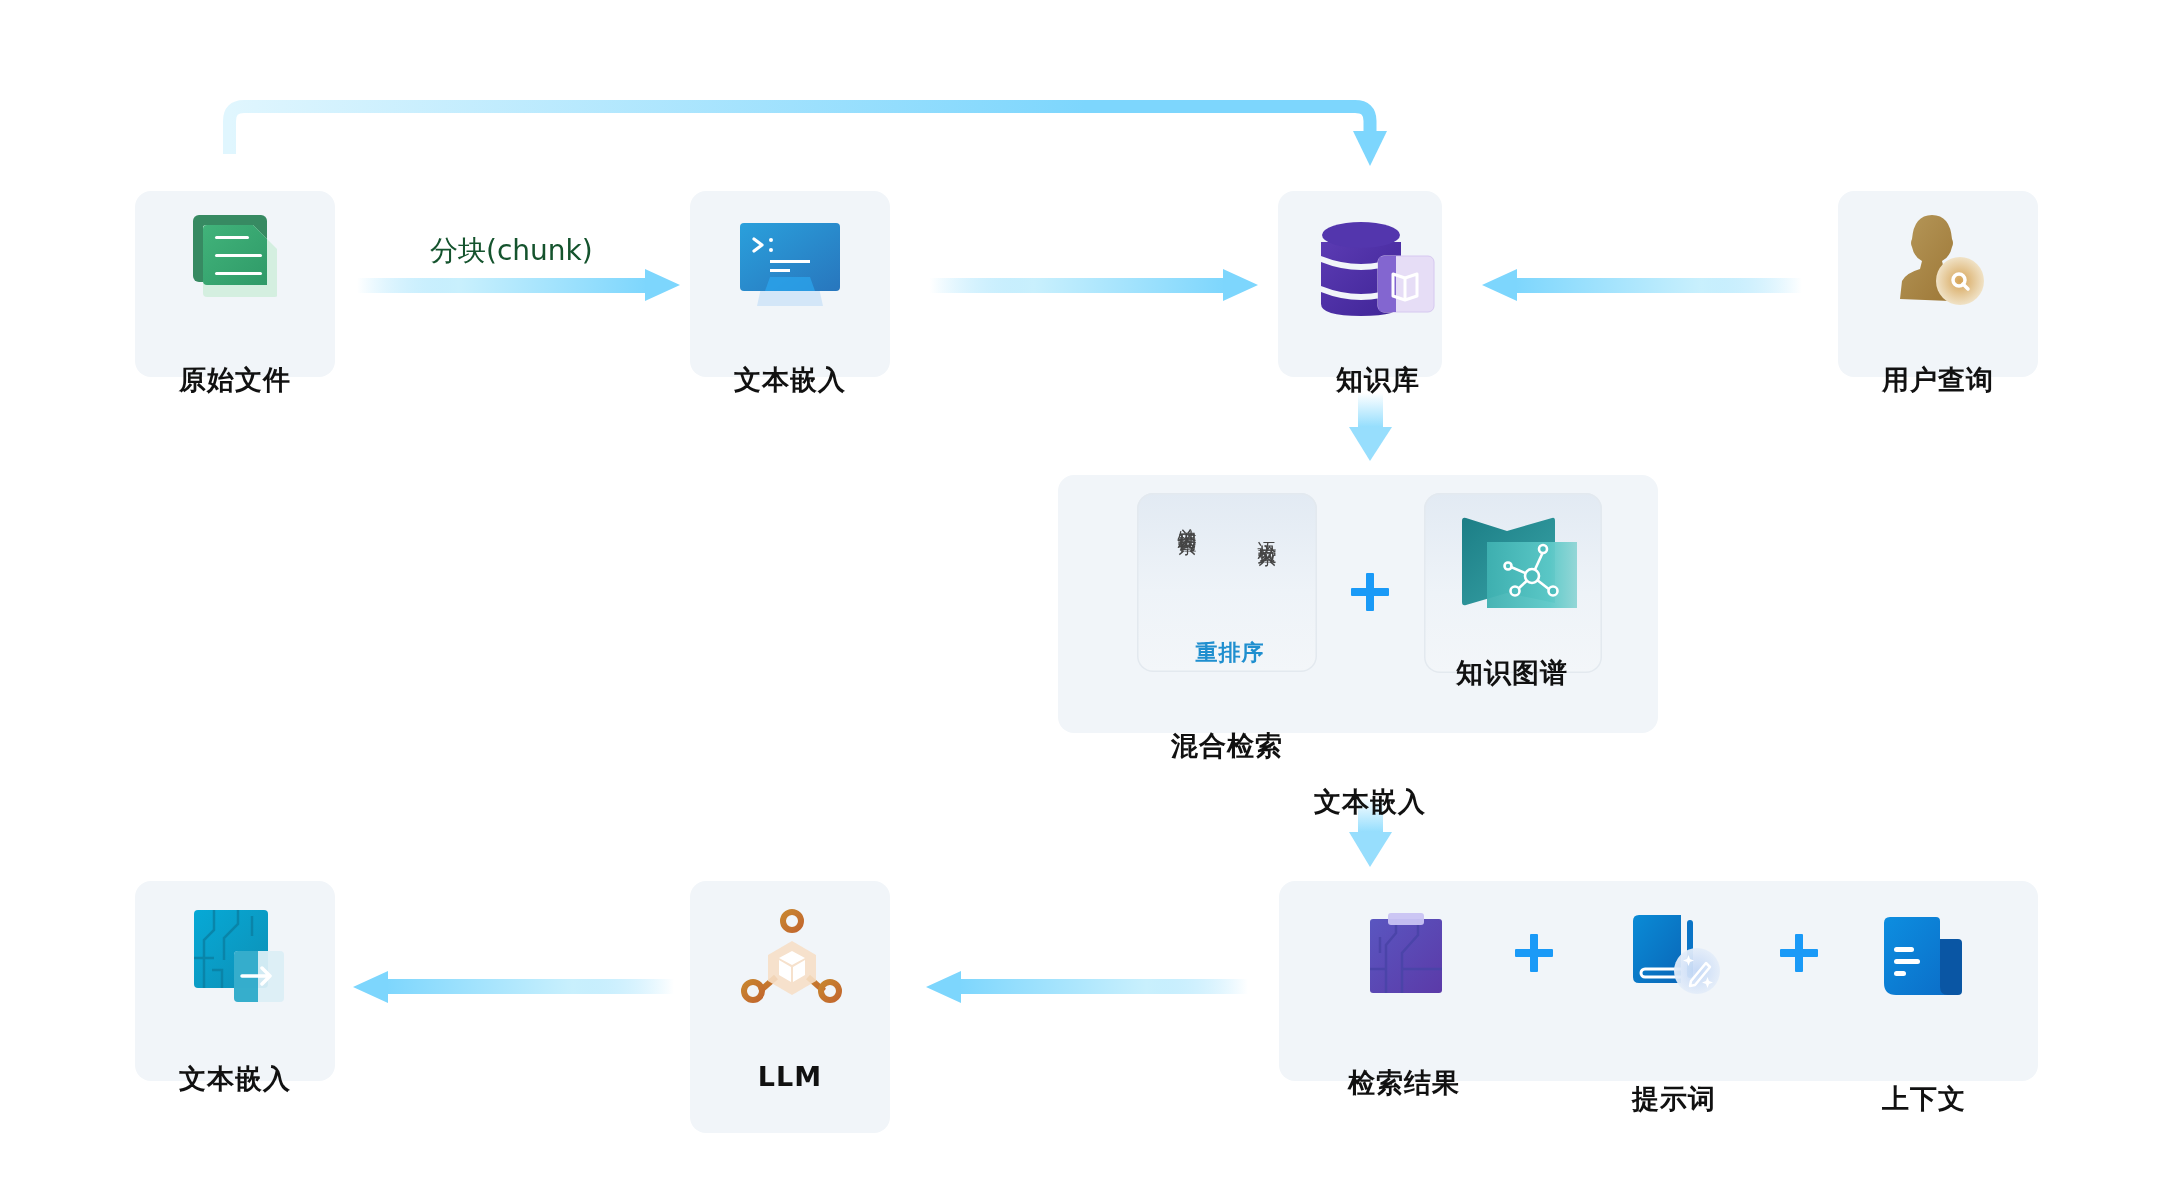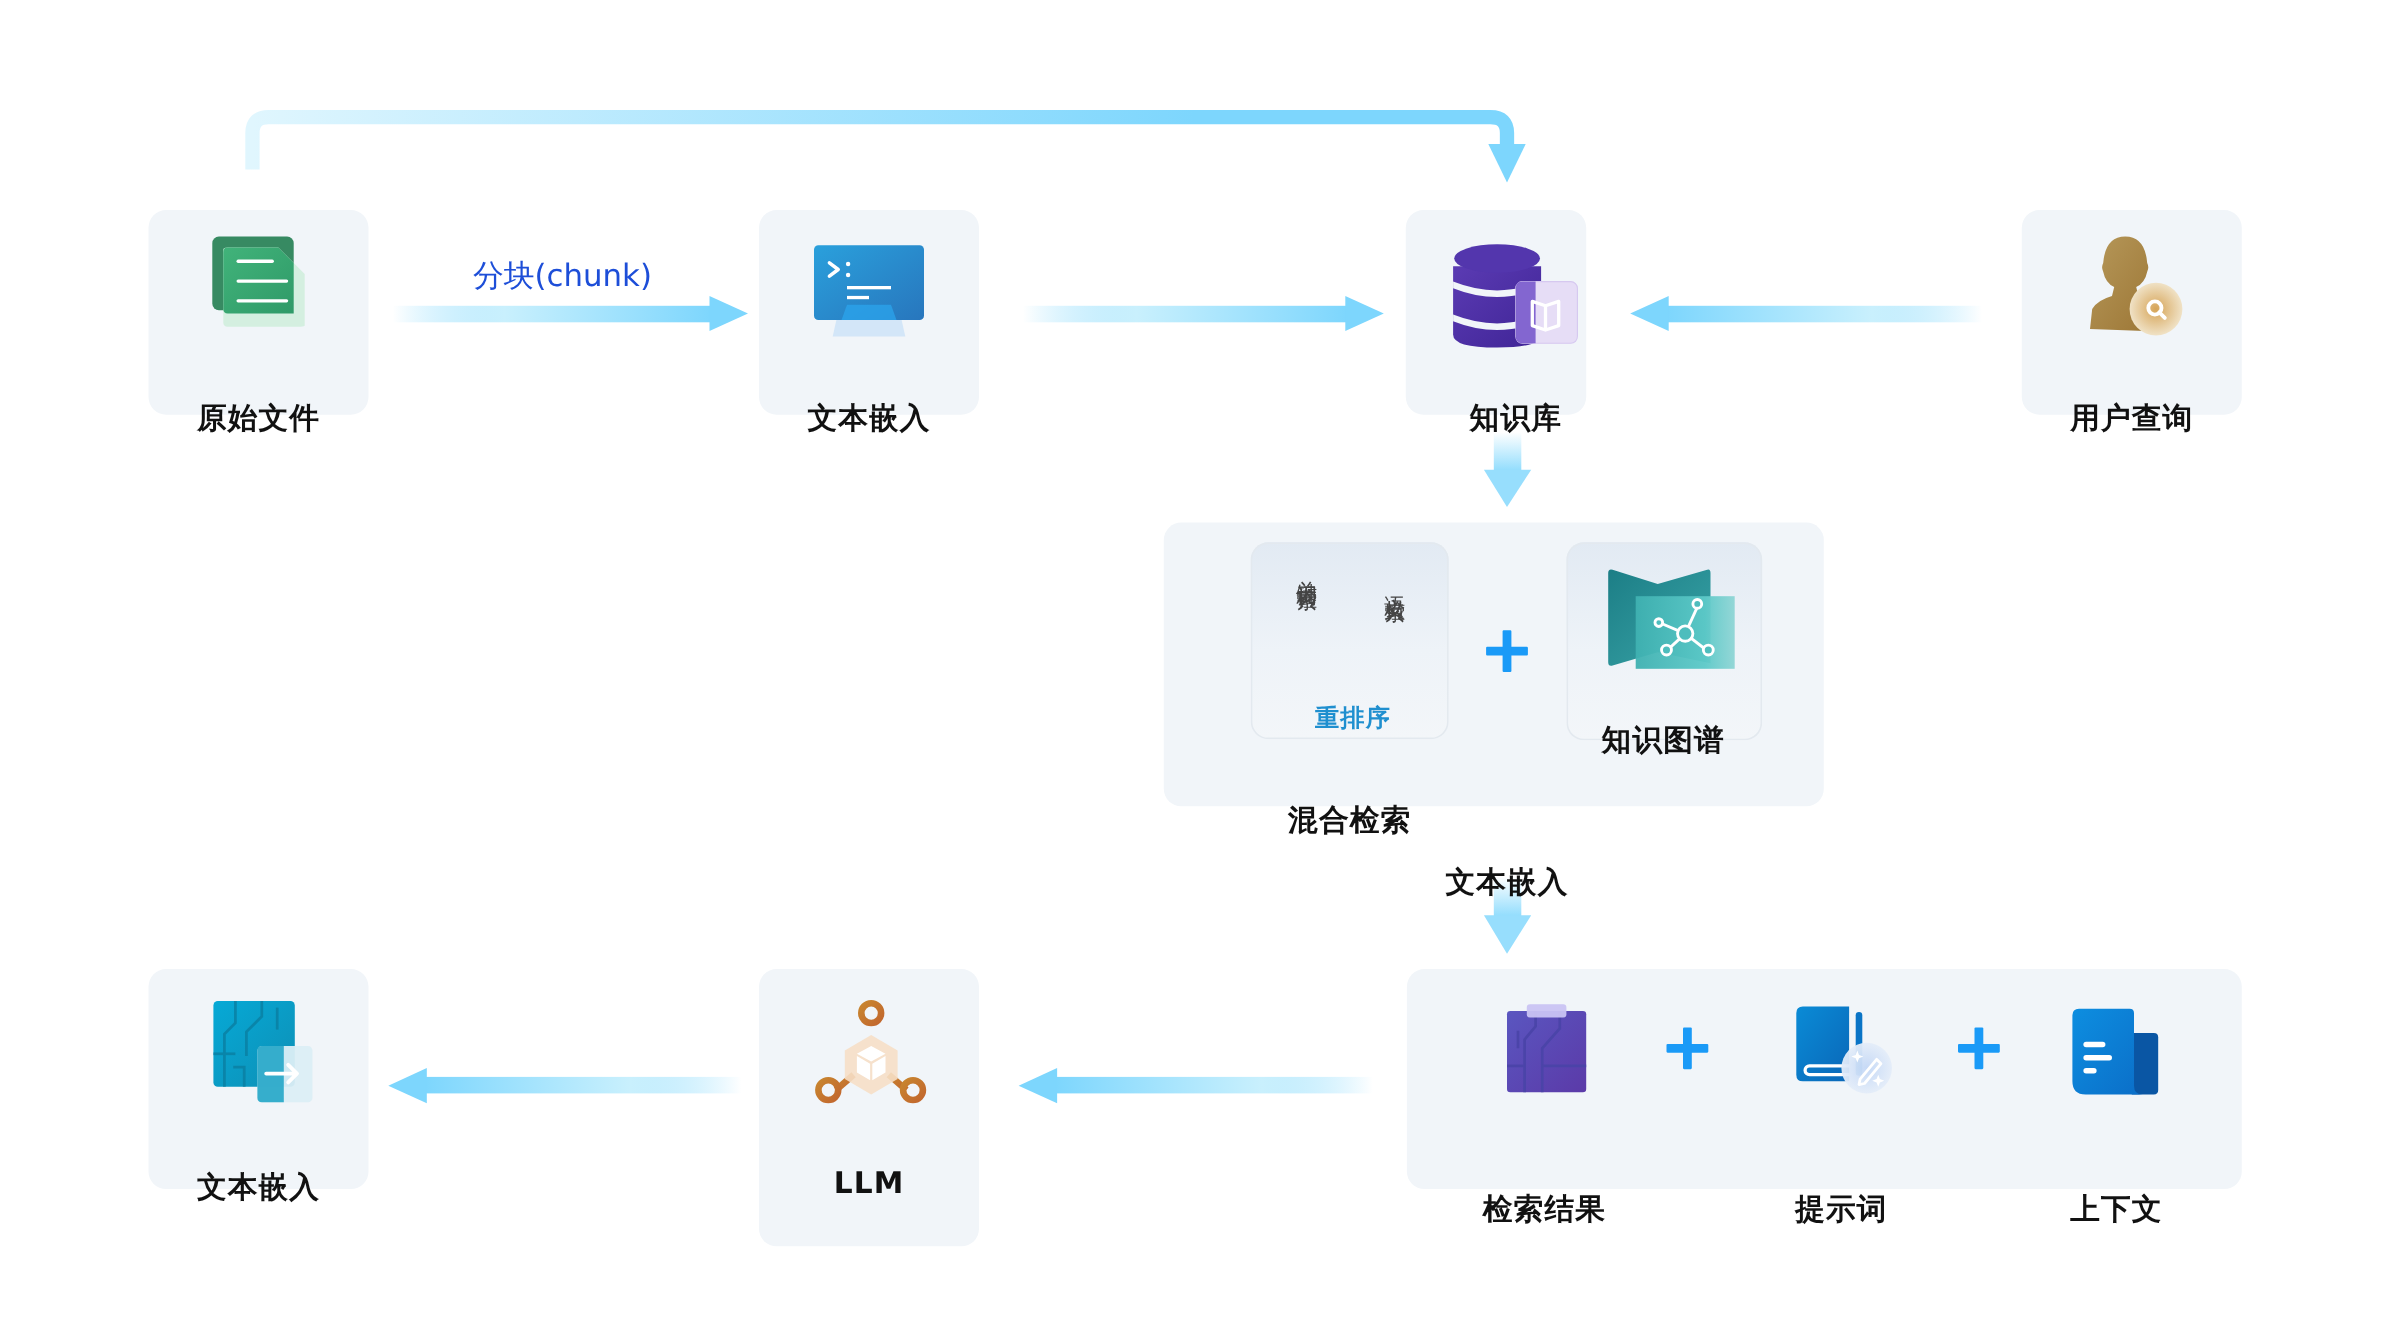--- a/index.html
+++ b/index.html
@@ -7,21 +7,21 @@
          font-family:"DejaVu Sans","Liberation Sans",sans-serif; color:#111; }
   .abs { position:absolute; }
   .card { position:absolute; background:#f1f5f9; border-radius:16px; }
   .inner-card { position:absolute; border-radius:16px;
     background:linear-gradient(180deg,#e2eaf3 0%,#eef3f8 55%,#f3f6f9 100%);
     box-shadow:0 0 0 1.5px #e3e9ef inset; }
   .label { position:absolute; font-size:27px; font-weight:bold; color:#111; white-space:nowrap;
            transform:translateX(-50%); text-align:center; letter-spacing:1px;margin-top:36px; }
   .vtext { position:absolute; font-size:19px; color:#444; writing-mode:vertical-rl; letter-spacing:2px; }
   .rerank { position:absolute; font-size:22px; font-weight:bold; color:#1f8fcf; transform:translateX(-50%); letter-spacing:1px; white-space:nowrap;}
-  .chunk-label { position:absolute; font-size:28px; color:#1d4ed8; white-space:nowrap; }
+  .chunk-label { position:absolute; font-size:28px; color:#14532d; white-space:nowrap; }
   .plus { position:absolute; width:38px; height:38px; }
   .plus::before, .plus::after { content:""; position:absolute; background:#1a9af7; border-radius:1px; }
   .plus::before { left:0; top:15px; width:38px; height:8px; }
   .plus::after { left:15px; top:0; width:8px; height:38px; }
   svg { position:absolute; overflow:visible; }
 </style>
 </head>
 <body>
 
 <svg width="2168" height="1199" style="left:0;top:0;">
@@ -278,21 +278,21 @@
       <rect x="0" y="6" width="72" height="74" rx="3" fill="url(#cbG)"></rect>
       <g stroke="#4a44a8" stroke-width="2.5" fill="none" opacity="0.9">
         <path d="M26 6 L26 20 L16 32 L16 80"></path>
           <path d="M48 6 L48 22 L32 40 L32 80"></path>
           <path d="M0 56 L16 56"></path>
           <path d="M32 56 L72 56"></path>
           <path d="M10 24 L10 40"></path>
       </g>
       <rect x="18" y="0" width="36" height="12" rx="3" fill="#c9c3f3" opacity="0.95"></rect>
     </svg>
-    <div class="label" style="left:65px;top:144px;">检索结果</div>
+    <div class="label" style="left:65px;top:128px;">检索结果</div>
   </div>
 
   <div class="plus" style="left:236px;top:53px;"></div>
 
   <div class="abs" style="left:330px;top:20px;width:130px;height:170px;">
     <svg width="92" height="92" style="left:24px;top:14px;">
       <defs>
         <linearGradient id="pbG" x1="0" y1="0" x2="1" y2="1">
             <stop offset="0" stop-color="#0a8bd6"></stop>
             <stop offset="1" stop-color="#0a67b8"></stop>

